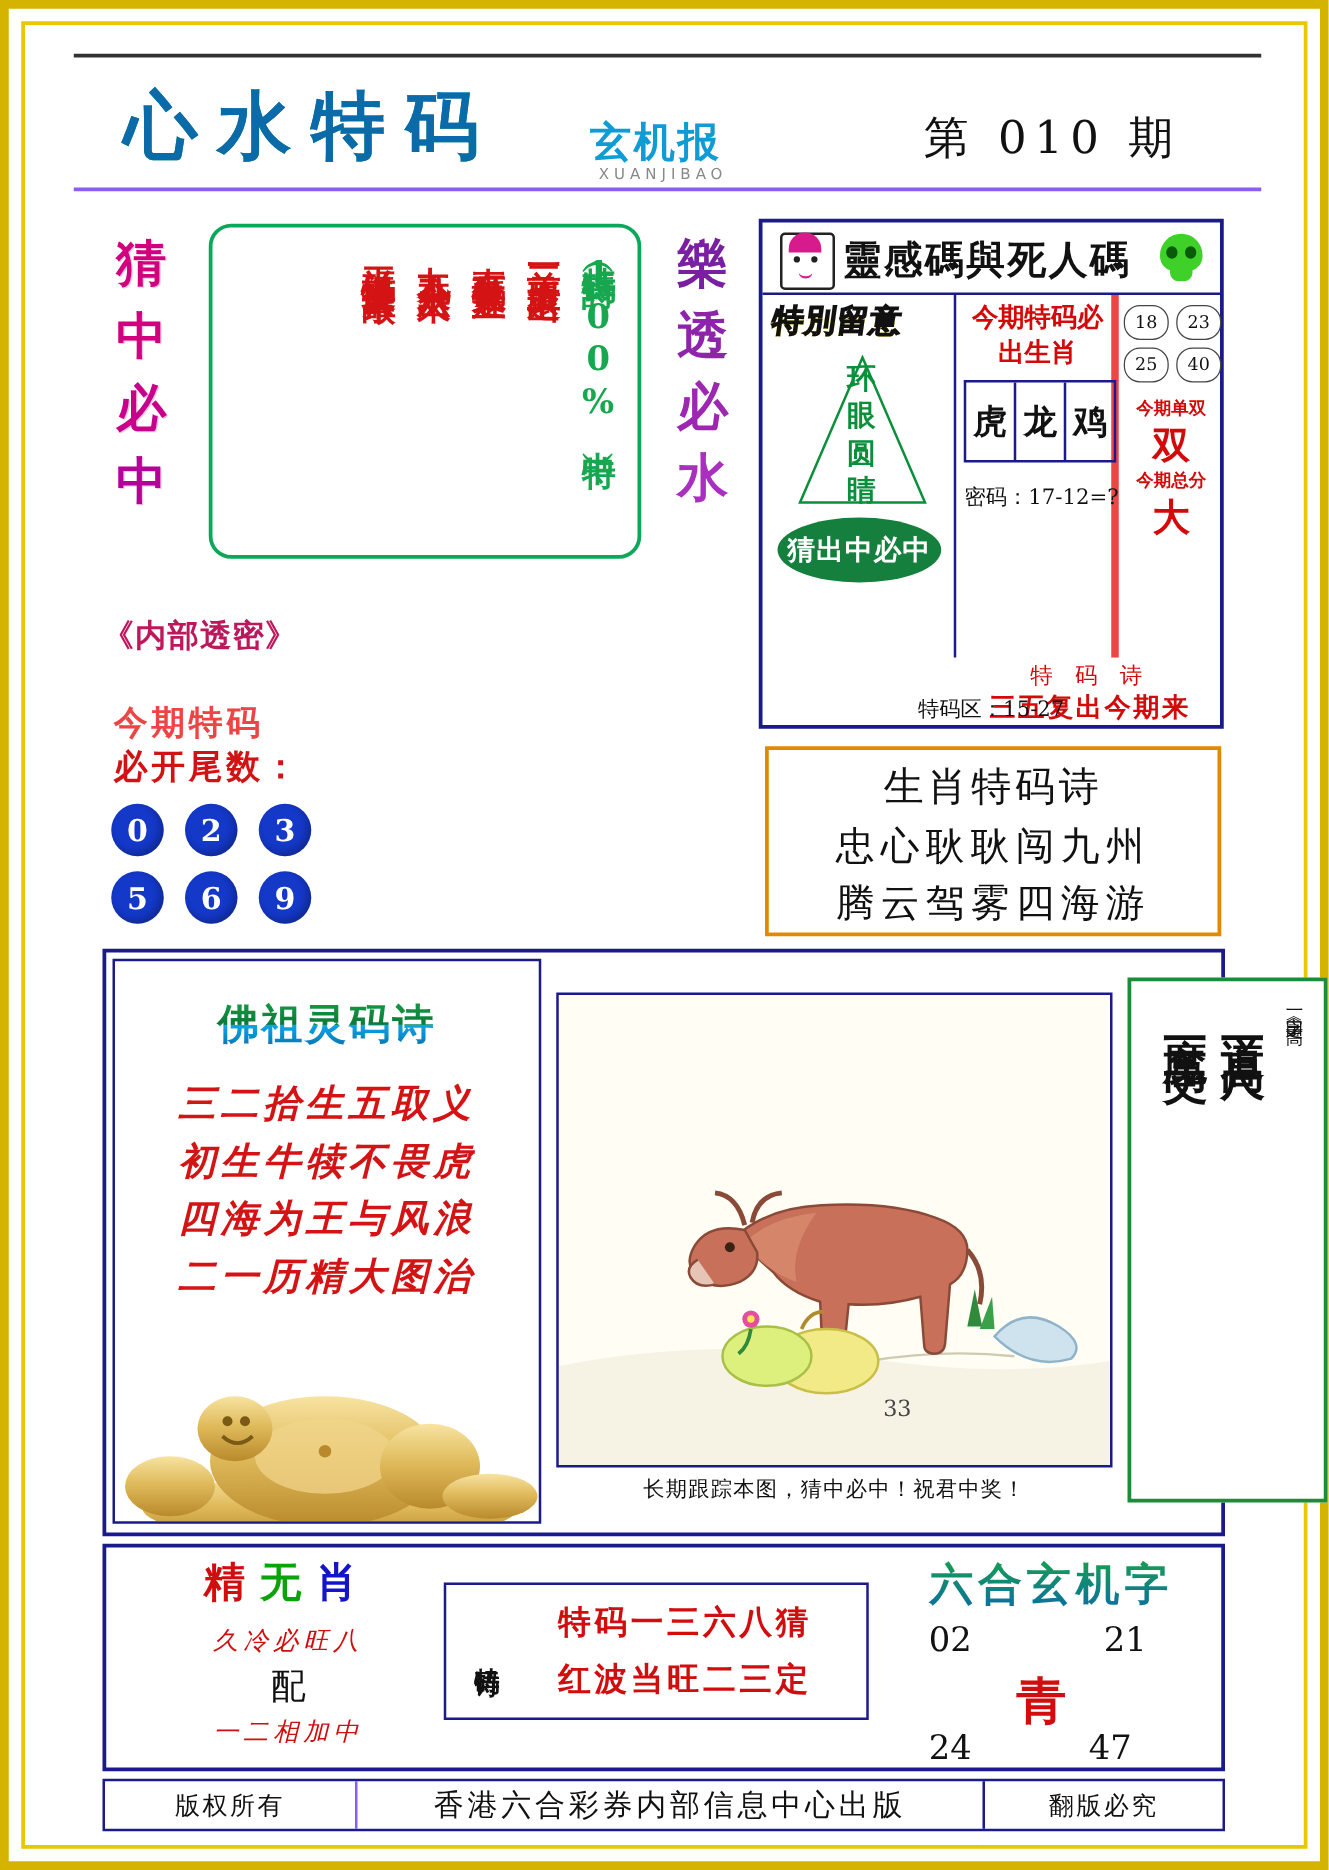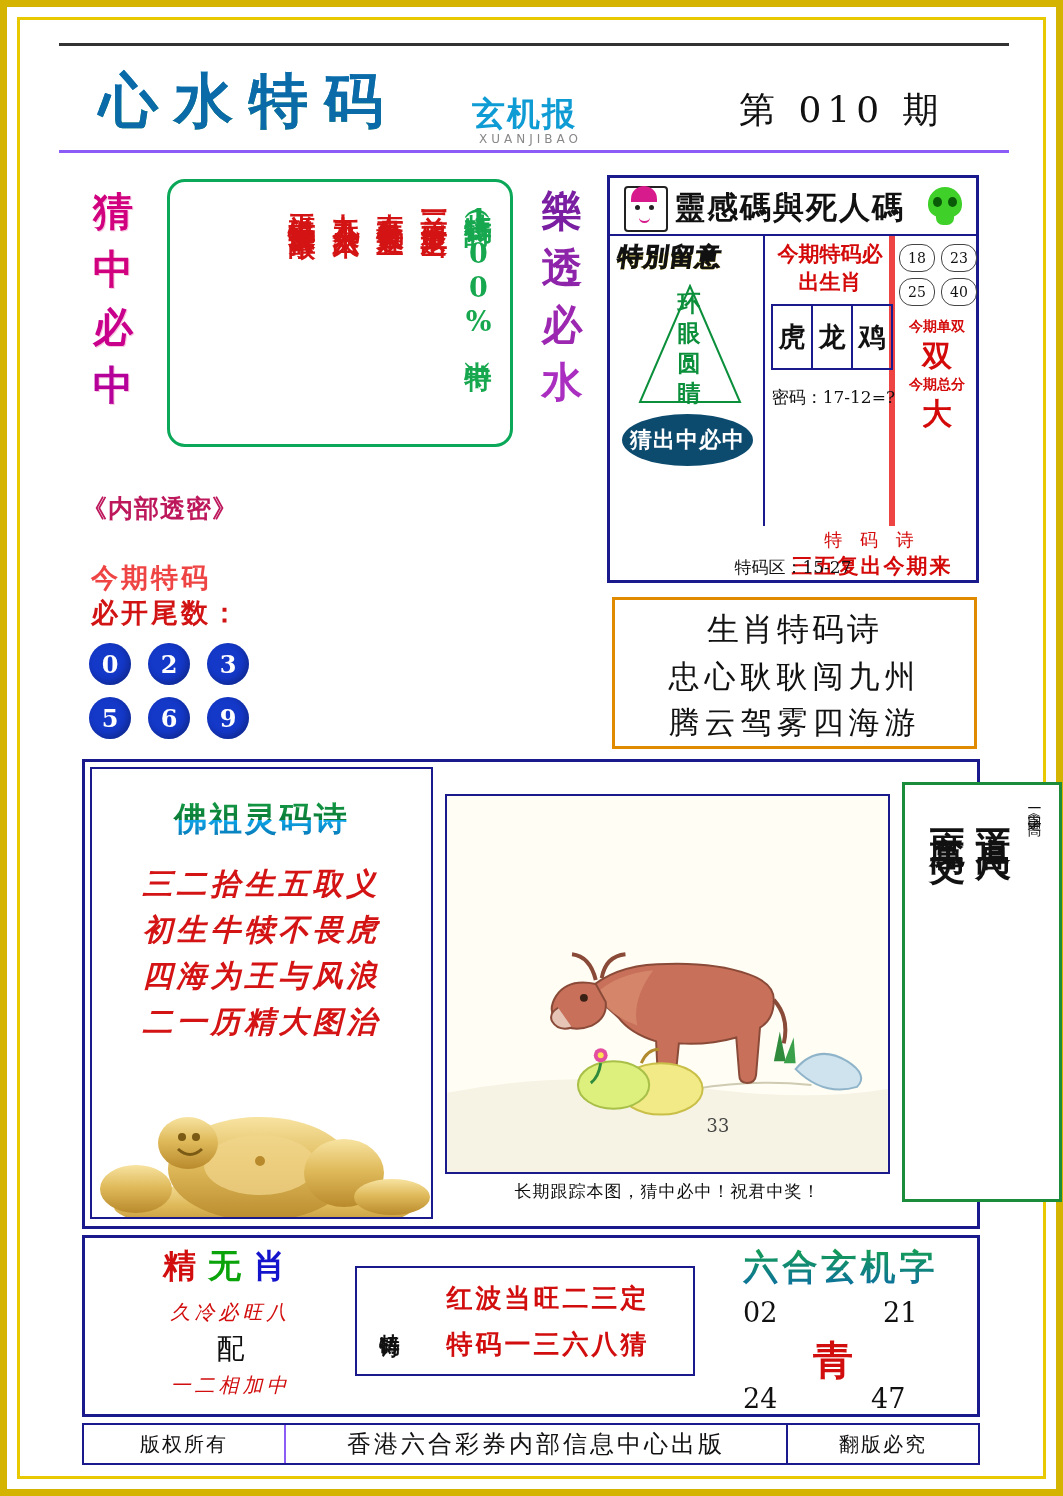--- a/index.html
+++ b/index.html
@@ -165,21 +165,21 @@
   .pyramid-lines{
     position:absolute;left:28px;top:48px;width:104px;height:120px;
   }
   .pyr-txt{
     position:absolute;left:62px;top:52px;width:34px;
     font-family:"DejaVu Serif","Liberation Serif",serif;
     font-size:23px;font-weight:bold;color:#0b8f3b;line-height:30px;text-align:center;
   }
   .oval-btn{
     position:absolute;left:12px;top:178px;width:131px;height:52px;
-    border-radius:50%;background:#0c4a6e;
+    border-radius:50%;background:#15803d;
     display:flex;align-items:center;justify-content:center;
     color:#fff;font-weight:bold;font-size:22px;
     font-family:"DejaVu Serif","Liberation Serif",serif;letter-spacing:1px;
   }
   
   .sp-mid{
     position:absolute;left:155px;top:58px;width:130px;height:290px;
     border-right:6px solid #ef4444;box-sizing:border-box;
   }
   .sp-mid-t{
@@ -610,22 +610,22 @@
         <span class="c1">精</span><span class="c2">无</span><span class="c3">肖</span>
       </div>
       <div class="fp-l1">久冷必旺八</div>
       <div class="fp-l2">配</div>
       <div class="fp-l3">一二相加中</div>
     </div>
 
     <div class="fp-mid">
       <div class="fp-mid-lbl">特码诗</div>
       <div class="fp-mid-lines">
+        <div>特码一三六八猜</div>
         <div>红波当旺二三定</div>
-        <div>特码一三六八猜</div>
       </div>
     </div>
 
     <div class="fp-right">
       <div class="fp-r-title">六合玄机字</div>
       <div class="fp-r-grid">
         <div class="fp-n n1">02</div>
         <div class="fp-n n2">21</div>
         <div class="fp-n n3">24</div>
         <div class="fp-n n4">47</div>

